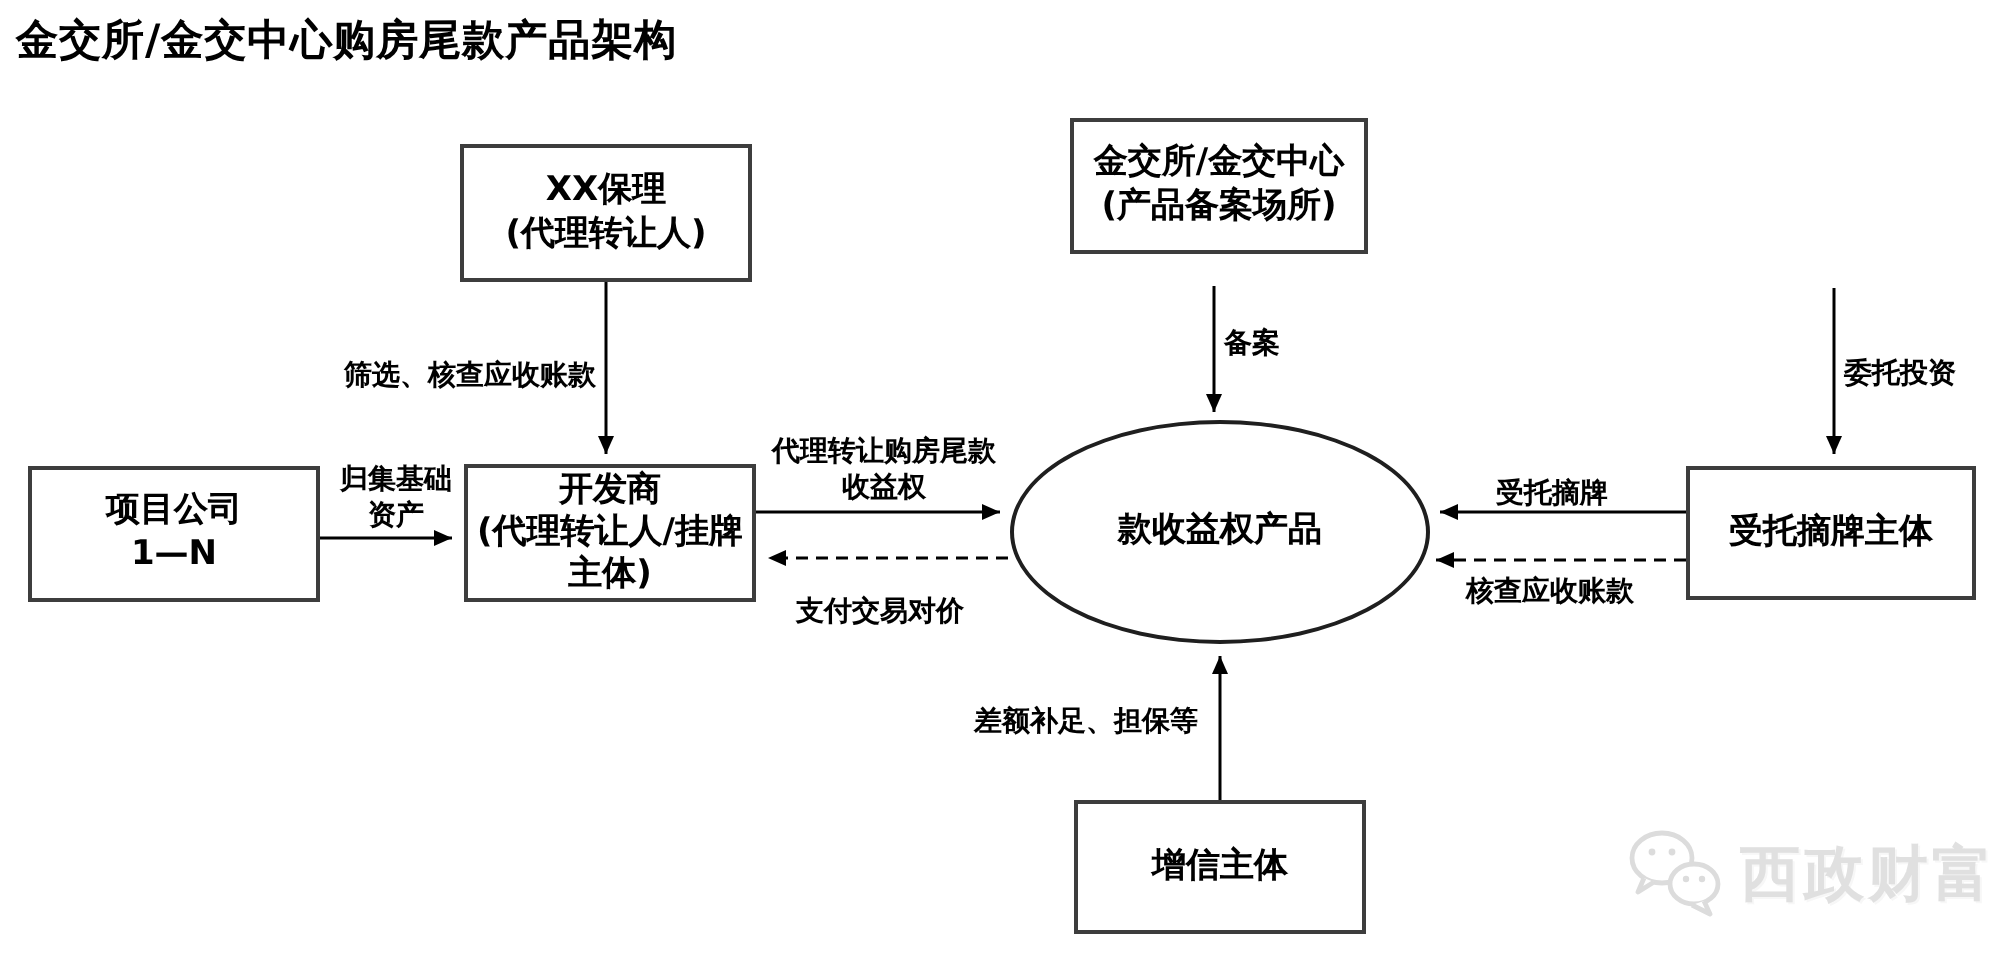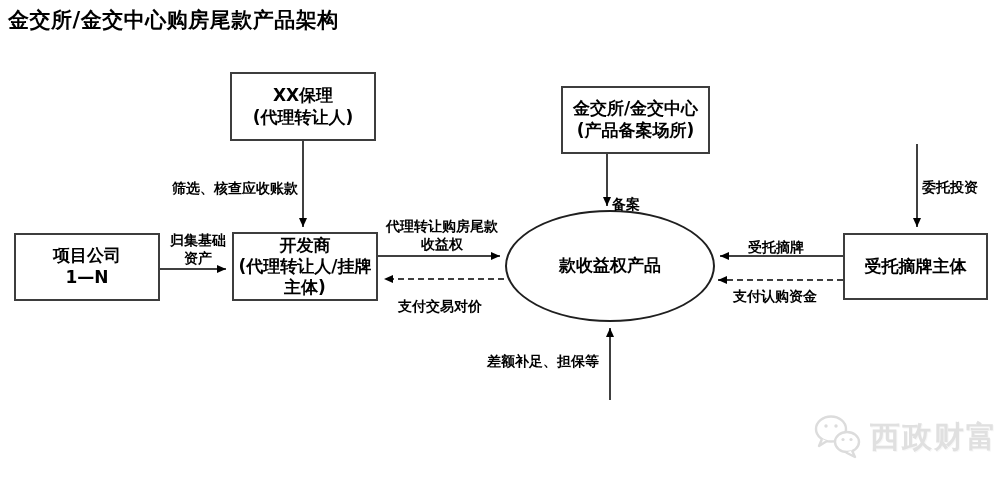--- a/index.html
+++ b/index.html
@@ -31,21 +31,21 @@
     justify-content: center;
     text-align: center;
     font-weight: bold;
     font-size: 17px;
     line-height: 1.28;
     box-sizing: border-box;
     padding: 1px 3px;
   }
   .node span { display: block; }
   #node-factoring   { left: 230px; top: 72px;  width: 146px; height: 69px; }
-  #node-exchange    { left: 535px; top: 86px;  width: 149px; height: 68px; margin-left: 26px; }
+  #node-exchange    { left: 535px; top: 59px;  width: 149px; height: 68px; }
   #node-investor    { left: 843px; top: 75px;  width: 145px; height: 69px; }
   #node-project     { left: 14px;  top: 233px; width: 146px; height: 68px; }
   #node-developer   { left: 232px; top: 232px; width: 146px; height: 69px; line-height: 1.25; }
   #node-product     { left: 505px; top: 210px; width: 210px; height: 112px; border-radius: 50%; border-color: #1f1f1f; }
   #node-trustee     { left: 843px; top: 233px; width: 145px; height: 67px; }
   #node-credit      { left: 537px; top: 400px; width: 146px; height: 67px; }
   #connector-layer {
     position: absolute;
     left: 0; top: 0;
     width: 1000px; height: 481px;
@@ -56,21 +56,21 @@
     font-size: 14px;
     font-weight: bold;
     white-space: nowrap;
     line-height: 1.25;
   }
   .edge-label.center { text-align: center; }
   #label-screening      { left: 172px; top: 180px; }
   #label-collect        { left: 162px; top: 232px; width: 72px;  }
   #label-agent-transfer { left: 378px; top: 218px; width: 128px; text-align: center; }
   #label-pay-consid     { left: 398px; top: 287px; margin-top: 11px; }
-  #label-filing         { left: 612px; top: 164px; margin-top: 32px; }
+  #label-filing         { left: 612px; top: 164px; }
   #label-entrust        { left: 922px; top: 179px; }
   #label-delisting      { left: 748px; top: 239px; }
   #label-subscription   { left: 733px; top: 288px; }
   #label-credit-support { left: 487px; top: 353px; }
   #watermark {
     position: absolute;
     left: 812px;
     top: 412px;
     display: flex;
     align-items: center;
@@ -131,20 +131,23 @@
   </div>
 
   <div class="node" id="node-product">
     <span>款收益权产品</span>
   </div>
 
   <div class="node" id="node-trustee">
     <span>受托摘牌主体</span>
   </div>
 
+  <div class="node" id="node-credit">
+    <span>增信主体</span>
+  </div>
 
   <div class="edge-label" id="label-screening">筛选、核查应收账款</div>
 
   <div class="edge-label center" id="label-collect">
     <span style="display:block">归集基础</span>
     <span style="display:block">资产</span>
   </div>
 
   <div class="edge-label center" id="label-agent-transfer">
     <span style="display:block">代理转让购房尾款</span>
@@ -152,21 +155,21 @@
   </div>
 
   <div class="edge-label" id="label-pay-consid">支付交易对价</div>
 
   <div class="edge-label" id="label-filing">备案</div>
 
   <div class="edge-label" id="label-entrust">委托投资</div>
 
   <div class="edge-label" id="label-delisting">受托摘牌</div>
 
-  <div class="edge-label" id="label-subscription">支付认购资金</div>
+  <div class="edge-label" id="label-subscription">核查应收账款</div>
 
   <div class="edge-label" id="label-credit-support">差额补足、担保等</div>
 
   <div id="watermark">
     <svg width="52" height="50" viewBox="0 0 52 50" xmlns="http://www.w3.org/2000/svg">
       <ellipse cx="19" cy="17" rx="15" ry="12.5" fill="#ffffff" stroke="#dcdcdc" stroke-width="2.4"></ellipse>
       <path d="M10,27 L7,34 L15,29" fill="#ffffff" stroke="#dcdcdc" stroke-width="2.4" stroke-linejoin="round"></path>
       <circle cx="14" cy="14" r="1.7" fill="#dcdcdc"></circle>
       <circle cx="24" cy="14" r="1.7" fill="#dcdcdc"></circle>
       <ellipse cx="35" cy="30" rx="12" ry="10" fill="#ffffff" stroke="#dcdcdc" stroke-width="2.4"></ellipse>

